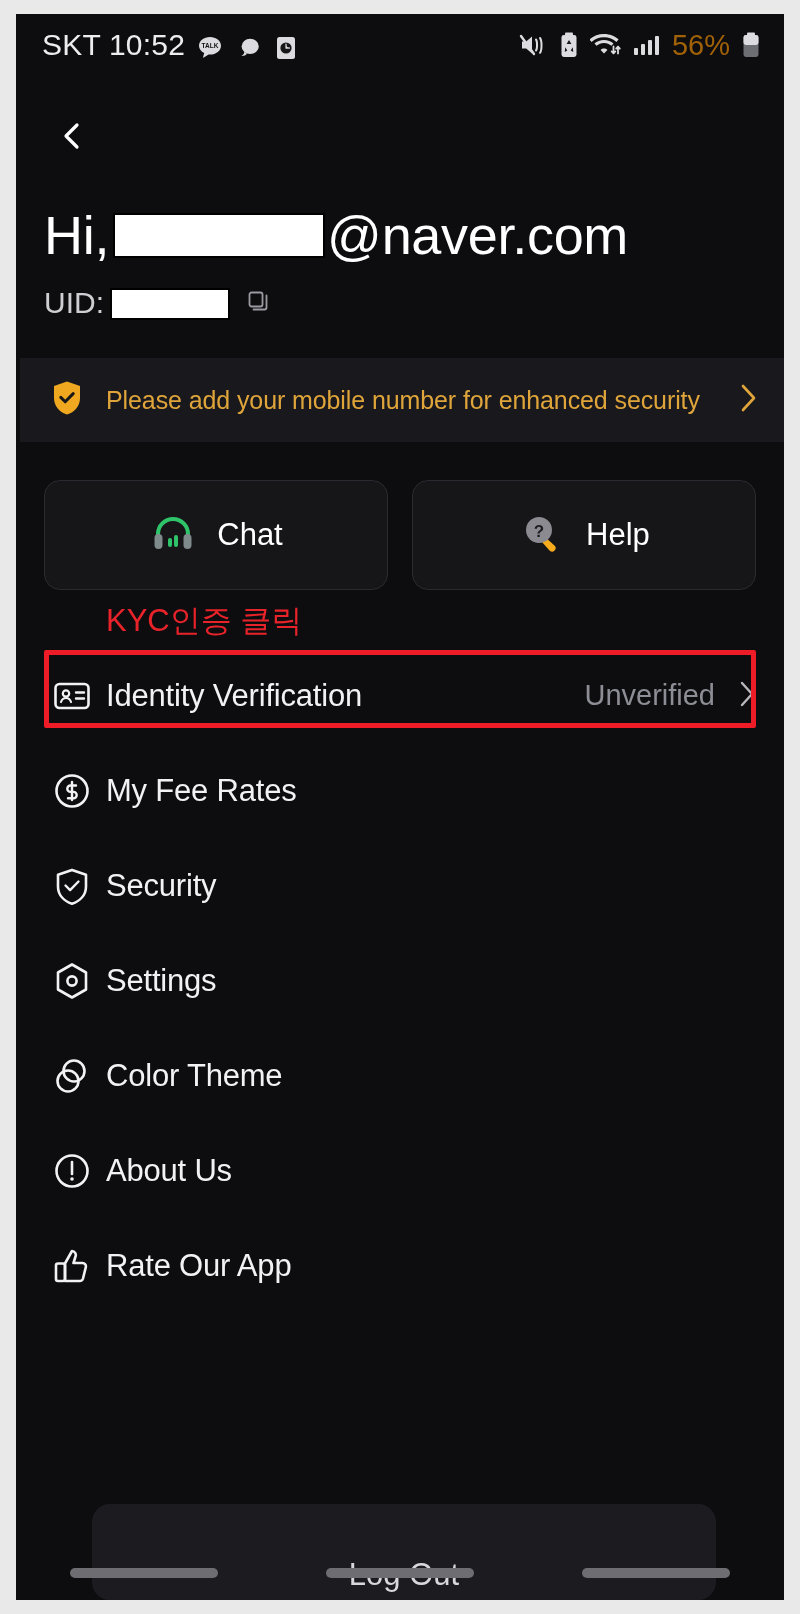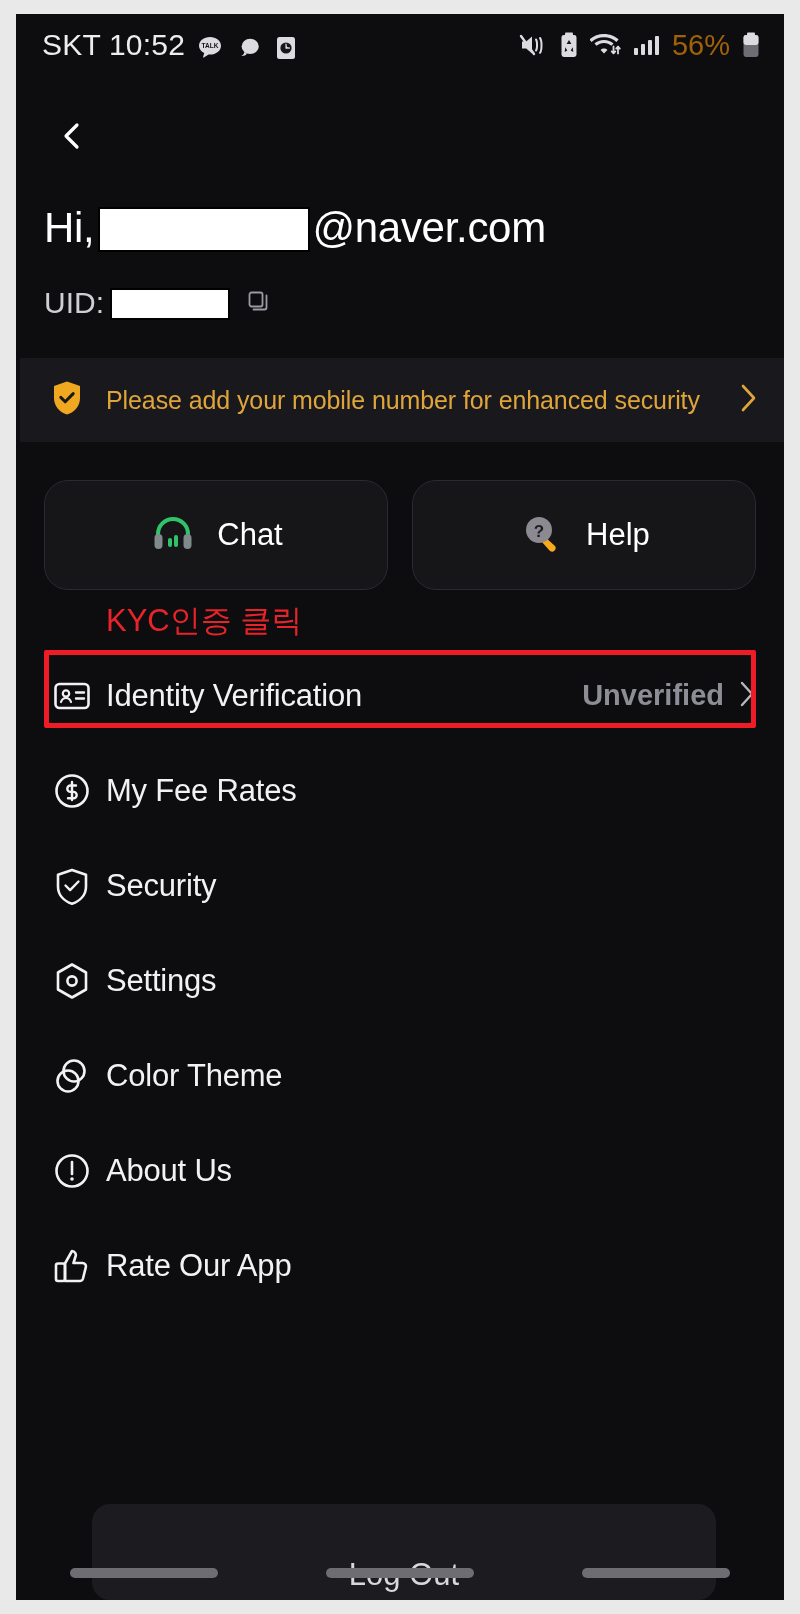--- a/index.html
+++ b/index.html
@@ -36,22 +36,22 @@
 
   
   .backrow { position: absolute; top: 98px; left: 0; width: 100%; height: 56px; }
   .back-btn {
     position: absolute; left: 30px; top: 0;
     width: 52px; height: 52px;
     display: flex; align-items: center; justify-content: center;
   }
   .greet {
     position: absolute; left: 28px; top: 190px;
-    display: flex; align-items: flex-end;
-    font-size: 42px; color: #ffffff; font-weight: 400;
+    display: flex; align-items: center;
+    font-size: 54px; color: #ffffff; font-weight: 400;
     letter-spacing: -.3px; white-space: nowrap;
   }
   .redact {
     display: inline-block; background: #ffffff;
     border: 2px solid #000;
   }
   .redact-name { width: 212px; height: 45px; margin: 0 2px 0 4px; }
   .uidrow {
     position: absolute; left: 28px; top: 272px;
     display: flex; align-items: flex-end;
@@ -76,21 +76,21 @@
   
   .actions {
     position: absolute; left: 0; top: 466px;
     width: 100%;
     display: flex; gap: 24px; padding: 0 28px;
   }
   .action-card {
     flex: 1; height: 110px;
     background: #161619;
     border: 1px solid #2a2a30;
-    border-radius: 24px;
+    border-radius: 16px;
     display: flex; align-items: center; justify-content: center;
     gap: 20px;
   }
   .action-label { font-size: 31px; color: #ffffff; }
 
   
   .kyc-note {
     position: absolute; left: 90px; top: 586px;
     font-size: 31px; color: #e8232a; font-weight: 400;
     letter-spacing: 0px;
@@ -102,21 +102,21 @@
     position: relative;
     height: 95px;
     display: flex; align-items: center;
     padding: 0 28px 0 36px;
   }
   .menu-row .m-ic { width: 54px; display: flex; align-items: center; justify-content: flex-start; }
   .m-label {
     flex: 1;
     font-size: 31px; color: #f2f2f4; letter-spacing: -.2px;
   }
-  .m-status { font-size: 29px; color: #8d8d95; margin-right: 12px; font-weight: bold; }
+  .m-status { font-size: 29px; color: #8d8d95; margin-right: 21px; }
   .highlight-box {
     position: absolute; left: 28px; top: 636px;
     width: 712px; height: 78px;
     border: 5px solid #ee1c26;
     border-radius: 2px;
     pointer-events: none;
   }
 
   
   .logout {

